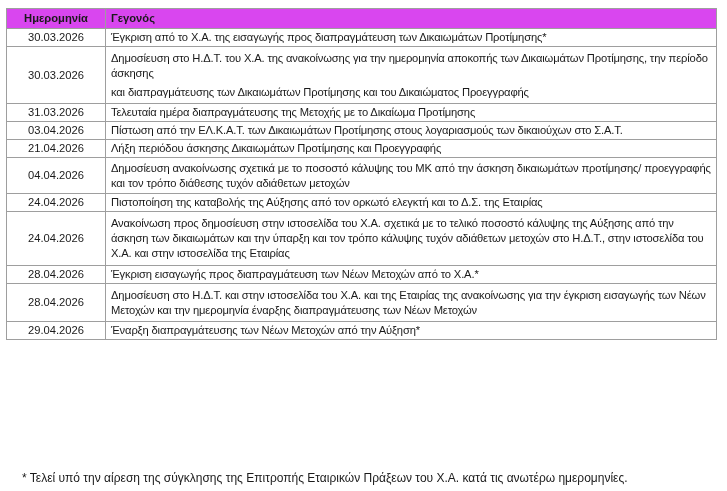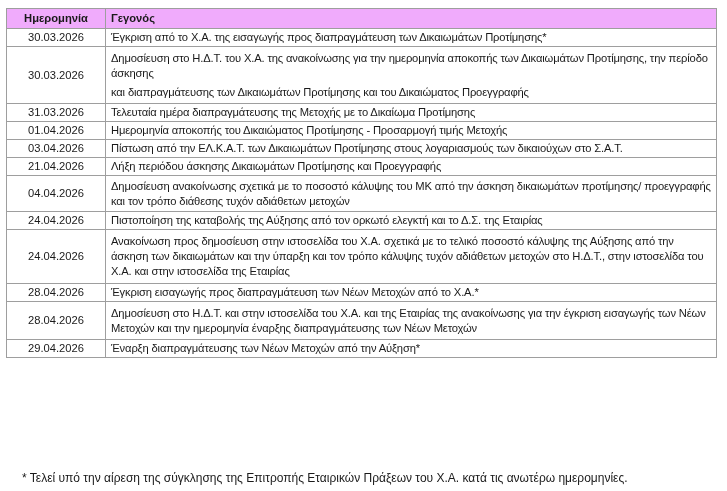--- a/index.html
+++ b/index.html
@@ -1,21 +1,21 @@
 <!DOCTYPE html>
 <html><head>
 <meta charset="utf-8">
 <style>
   html,body{margin:0;padding:0;background:#ffffff;}
   body{width:727px;height:491px;overflow:hidden;position:relative;
        font-family:"Liberation Sans","DejaVu Sans",sans-serif;color:#1a1a1a;}
   table{position:absolute;left:6px;top:8px;width:711px;border-collapse:collapse;
         font-size:11.2px;line-height:15px;}
   th,td{border:1px solid #9e9e9e;padding:0 5px;vertical-align:middle;}
-  th{background:#f0abfc;font-weight:bold;height:19px;text-align:left;}
+  th{background:#d946ef;font-weight:bold;height:19px;text-align:left;}
   th.date, td.date{width:98px;text-align:center;padding:0;}
   td.event{text-align:left;letter-spacing:-0.15px;}
   td{padding-top:1px;padding-bottom:1px;}
   .footnote{position:absolute;left:22px;top:471px;font-size:12px;}
 </style>
 </head>
 <body>
 
 <table>
   <thead>
@@ -32,24 +32,20 @@
     <tr style="height:57px">
       <td class="date">30.03.2026</td>
       <td class="event">
         <div style="margin-bottom:4px">Δημοσίευση στο Η.Δ.Τ. του Χ.Α. της ανακοίνωσης για την ημερομηνία αποκοπής των Δικαιωμάτων Προτίμησης, την περίοδο άσκησης</div>
         <div>και διαπραγμάτευσης των Δικαιωμάτων Προτίμησης και του Δικαιώματος Προεγγραφής</div>
       </td>
     </tr>
     <tr style="height:18px">
       <td class="date">31.03.2026</td>
       <td class="event">Τελευταία ημέρα διαπραγμάτευσης της Μετοχής με το Δικαίωμα Προτίμησης</td>
-    </tr>
-    <tr style="height:18px">
-      <td class="date">01.04.2026</td>
-      <td class="event">Ημερομηνία αποκοπής του Δικαιώματος Προτίμησης - Προσαρμογή τιμής Μετοχής</td>
     </tr>
     <tr style="height:18px">
       <td class="date">03.04.2026</td>
       <td class="event">Πίστωση από την ΕΛ.Κ.Α.Τ. των Δικαιωμάτων Προτίμησης στους λογαριασμούς των δικαιούχων στο Σ.Α.Τ.</td>
     </tr>
     <tr style="height:18px">
       <td class="date">21.04.2026</td>
       <td class="event">Λήξη περιόδου άσκησης Δικαιωμάτων Προτίμησης και Προεγγραφής</td>
     </tr>
     <tr style="height:36px">

